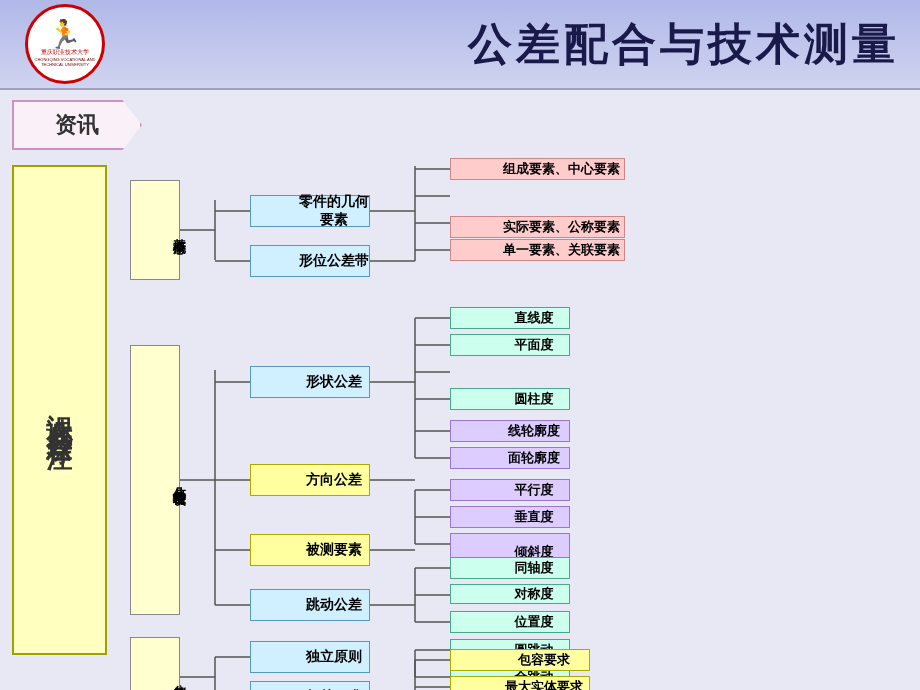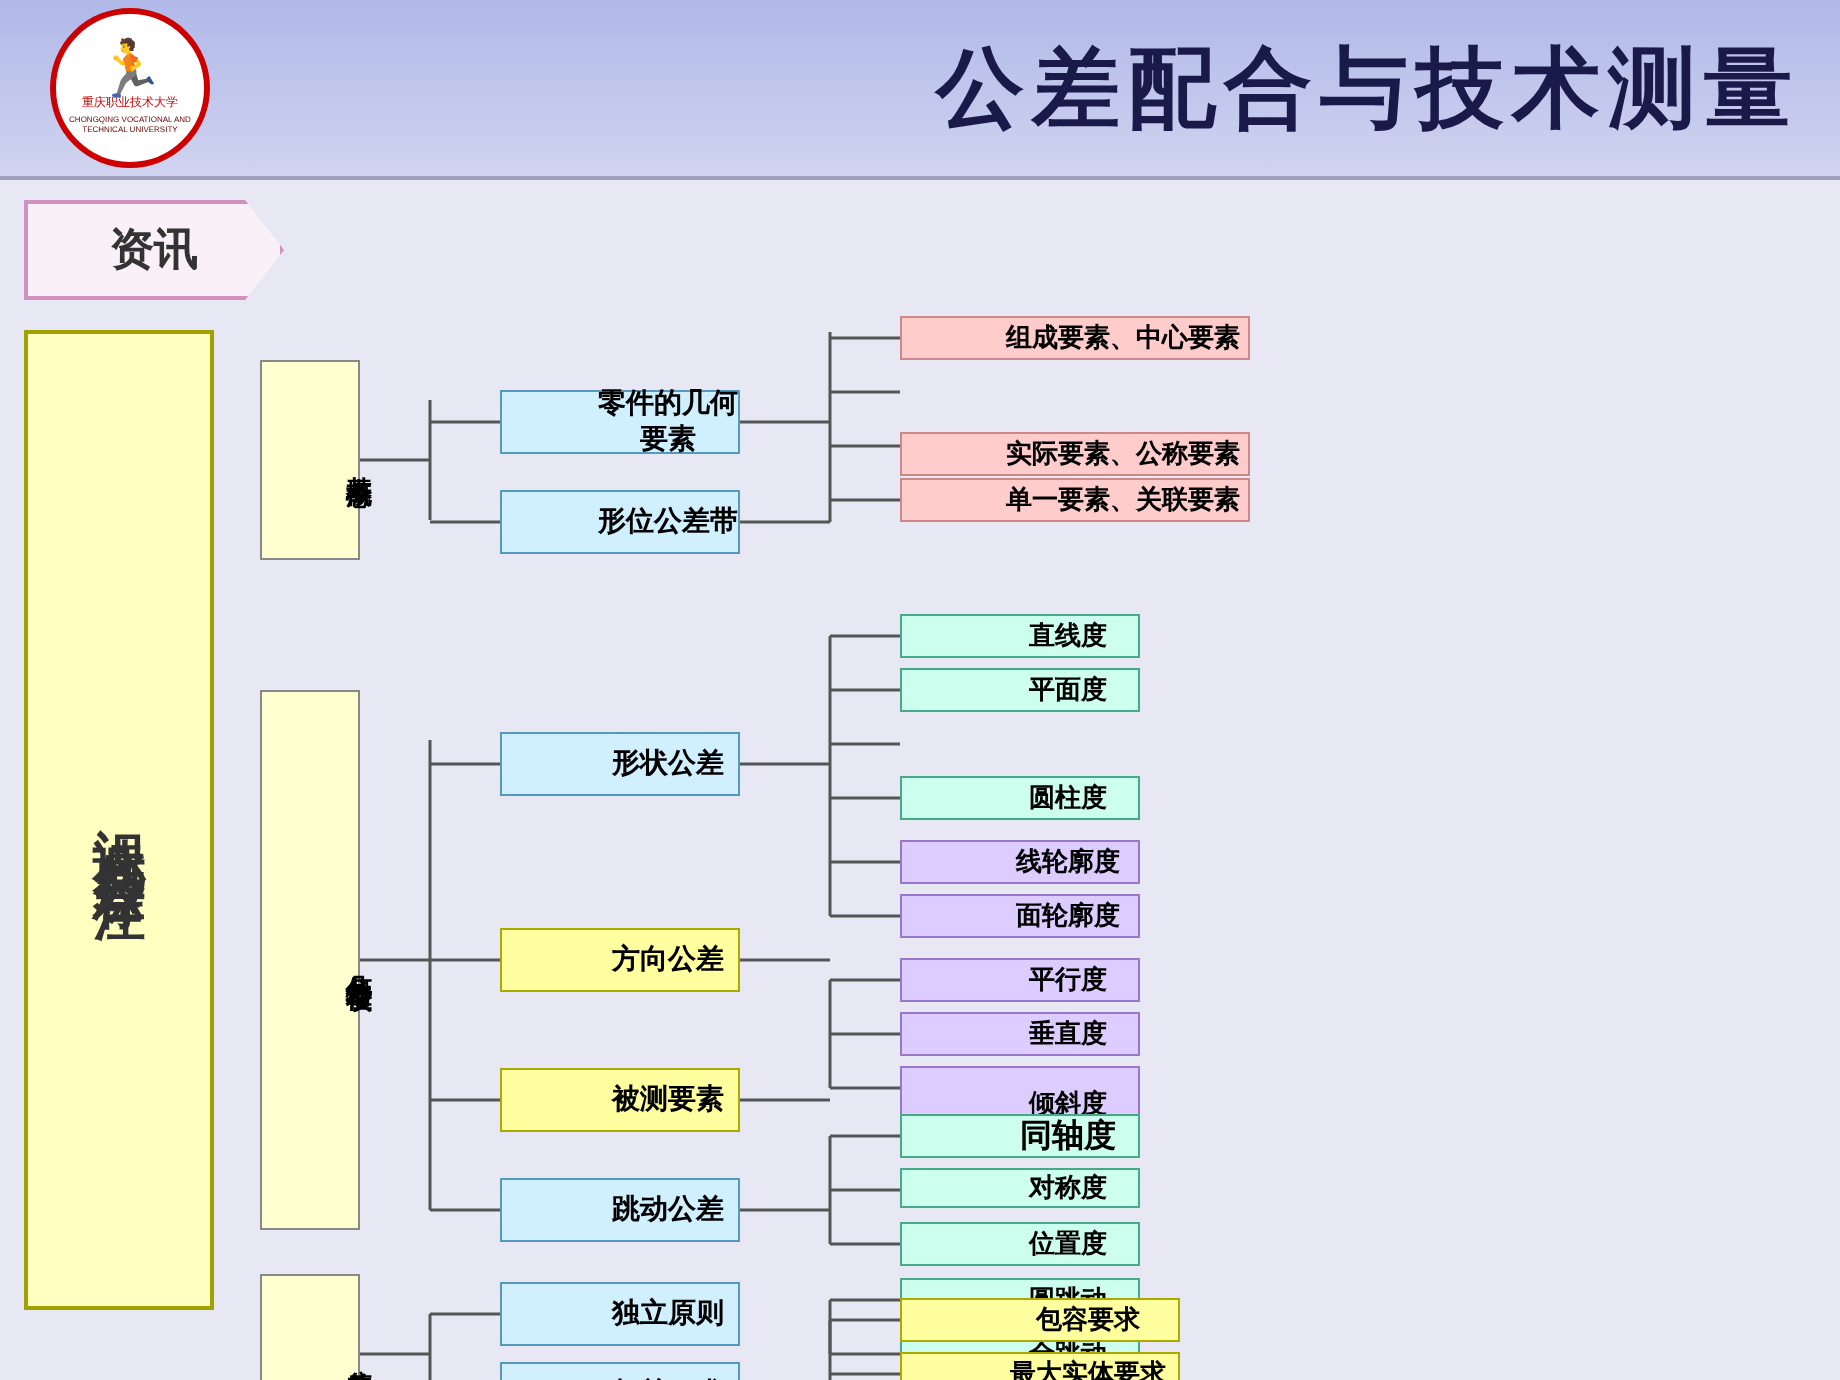--- a/index.html
+++ b/index.html
@@ -350,21 +350,21 @@
     <div class="box" style="left:330px;top:329px;width:120px;height:22px;background:#ddccff;border:1px solid #9977cc;font-size:13px;">
       <span>平行度</span>
     </div>
     <div class="box" style="left:330px;top:356px;width:120px;height:22px;background:#ddccff;border:1px solid #9977cc;font-size:13px;">
       <span>垂直度</span>
     </div>
     <div class="box" style="left:330px;top:383px;width:120px;height:37px;background:#ddccff;border:1px solid #9977cc;font-size:13px;">
       <span>倾斜度</span>
     </div>
 
-    <div class="box" style="left:330px;top:407px;width:120px;height:22px;background:#ccffee;border:1px solid #44aa88;font-size:16px;">
+    <div class="box" style="left:330px;top:407px;width:120px;height:22px;background:#ccffee;border:1px solid #44aa88;font-size:13px;">
       <span>同轴度</span>
     </div>
     <div class="box" style="left:330px;top:434px;width:120px;height:20px;background:#ccffee;border:1px solid #44aa88;font-size:13px;">
       <span>对称度</span>
     </div>
     <div class="box" style="left:330px;top:461px;width:120px;height:22px;background:#ccffee;border:1px solid #44aa88;font-size:13px;">
       <span>位置度</span>
     </div>
 
     <div class="box" style="left:330px;top:489px;width:120px;height:22px;background:#ccffee;border:1px solid #44aa88;font-size:13px;">

